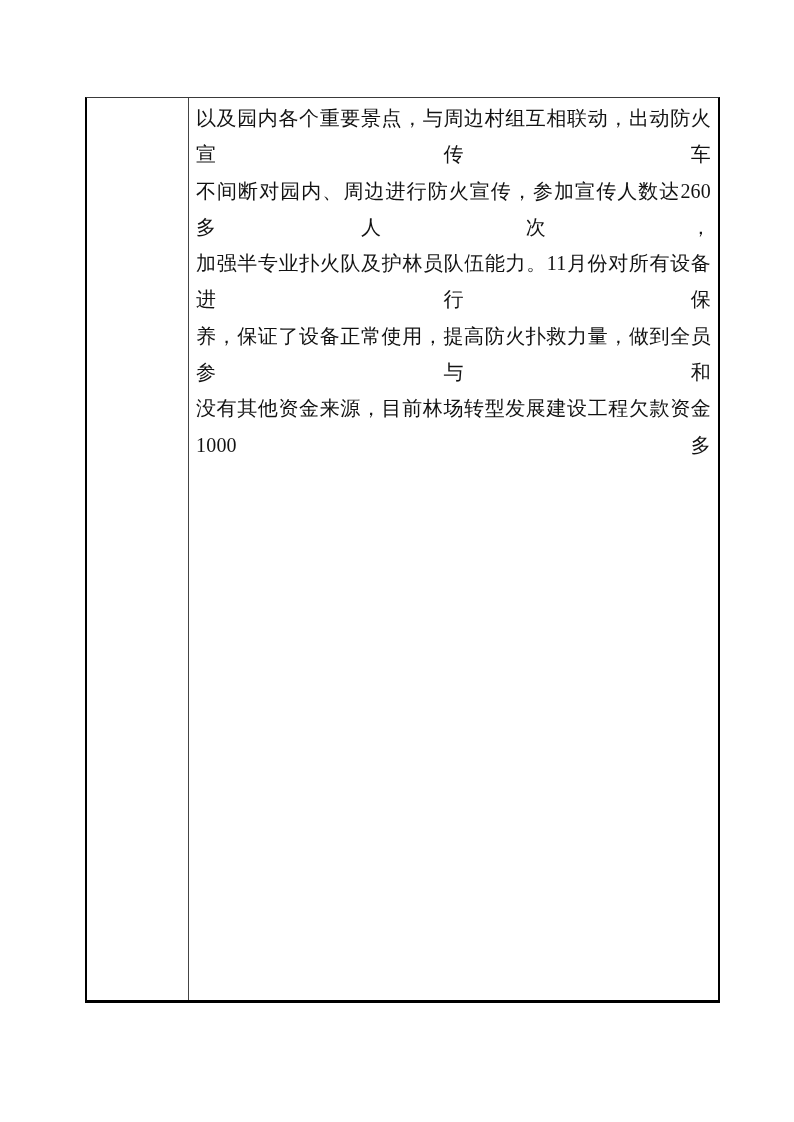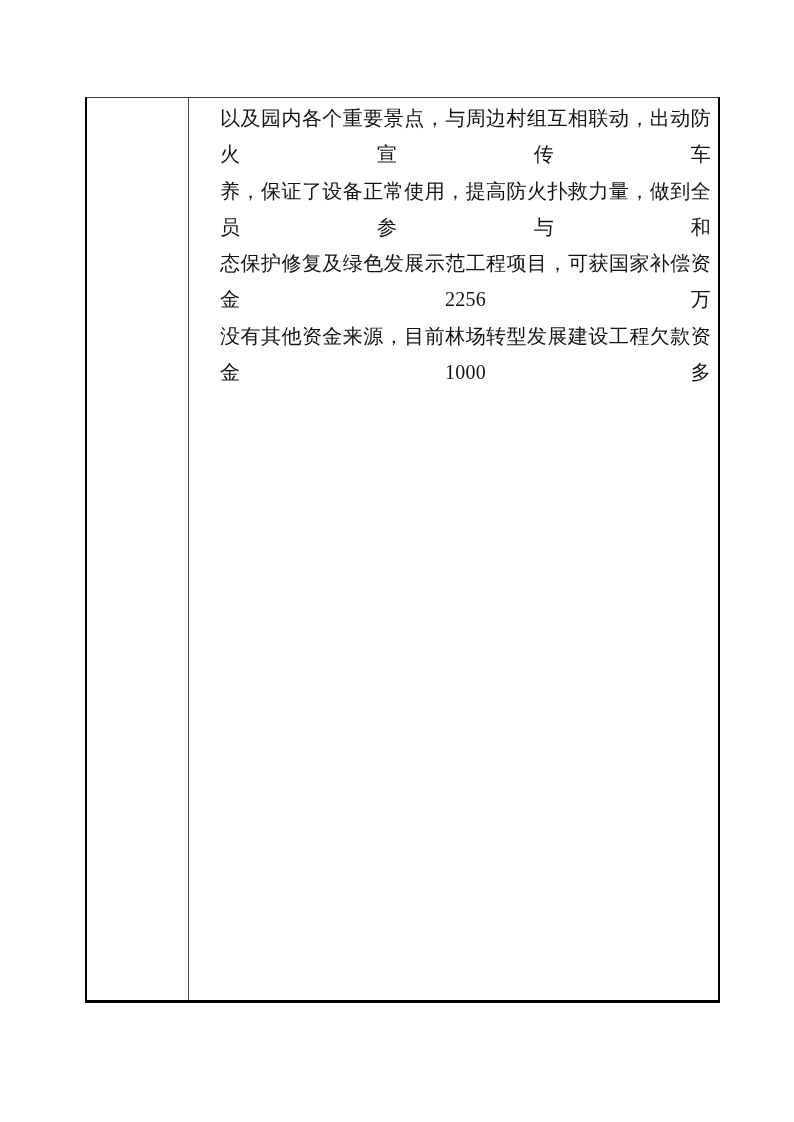--- a/index.html
+++ b/index.html
@@ -33,39 +33,39 @@
     flex: none;
     width: 102px;
     box-sizing: border-box;
     border-right: 1px solid #444444;
   }
   .cell-right {
     flex: 1;
     box-sizing: border-box;
     padding: 2px 7px 0 7px;
     overflow: hidden;
-    margin-left: 24px;
   }
   .text-line {
     font-size: 20px;
     line-height: 36.3px;
     color: #121212;
     text-align: justify;
     text-align-last: justify;
     letter-spacing: 0.2px;
   }
 </style>
 </head>
 <body>
 
 <div class="page">
   <div class="doc-table">
     <div class="cell-left"></div>
     <div class="cell-right">
       <div>
           <div class="text-line">以及园内各个重要景点，与周边村组互相联动，出动防火宣传车</div>
+          <div class="text-line">不间断对园内、周边进行防火宣传，参加宣传人数达260多人次，</div>
+          <div class="text-line">加强半专业扑火队及护林员队伍能力。11月份对所有设备进行保</div>
           <div class="text-line">养，保证了设备正常使用，提高防火扑救力量，做到全员参与和</div>
-          <div class="text-line">态保护修复及绿色发展示范工程项目，可获国家补偿资金2256万</div>
           <div class="text-line">没有其他资金来源，目前林场转型发展建设工程欠款资金1000多</div>
         </div>
     </div>
   </div>
 </div>
 
 </body></html>

